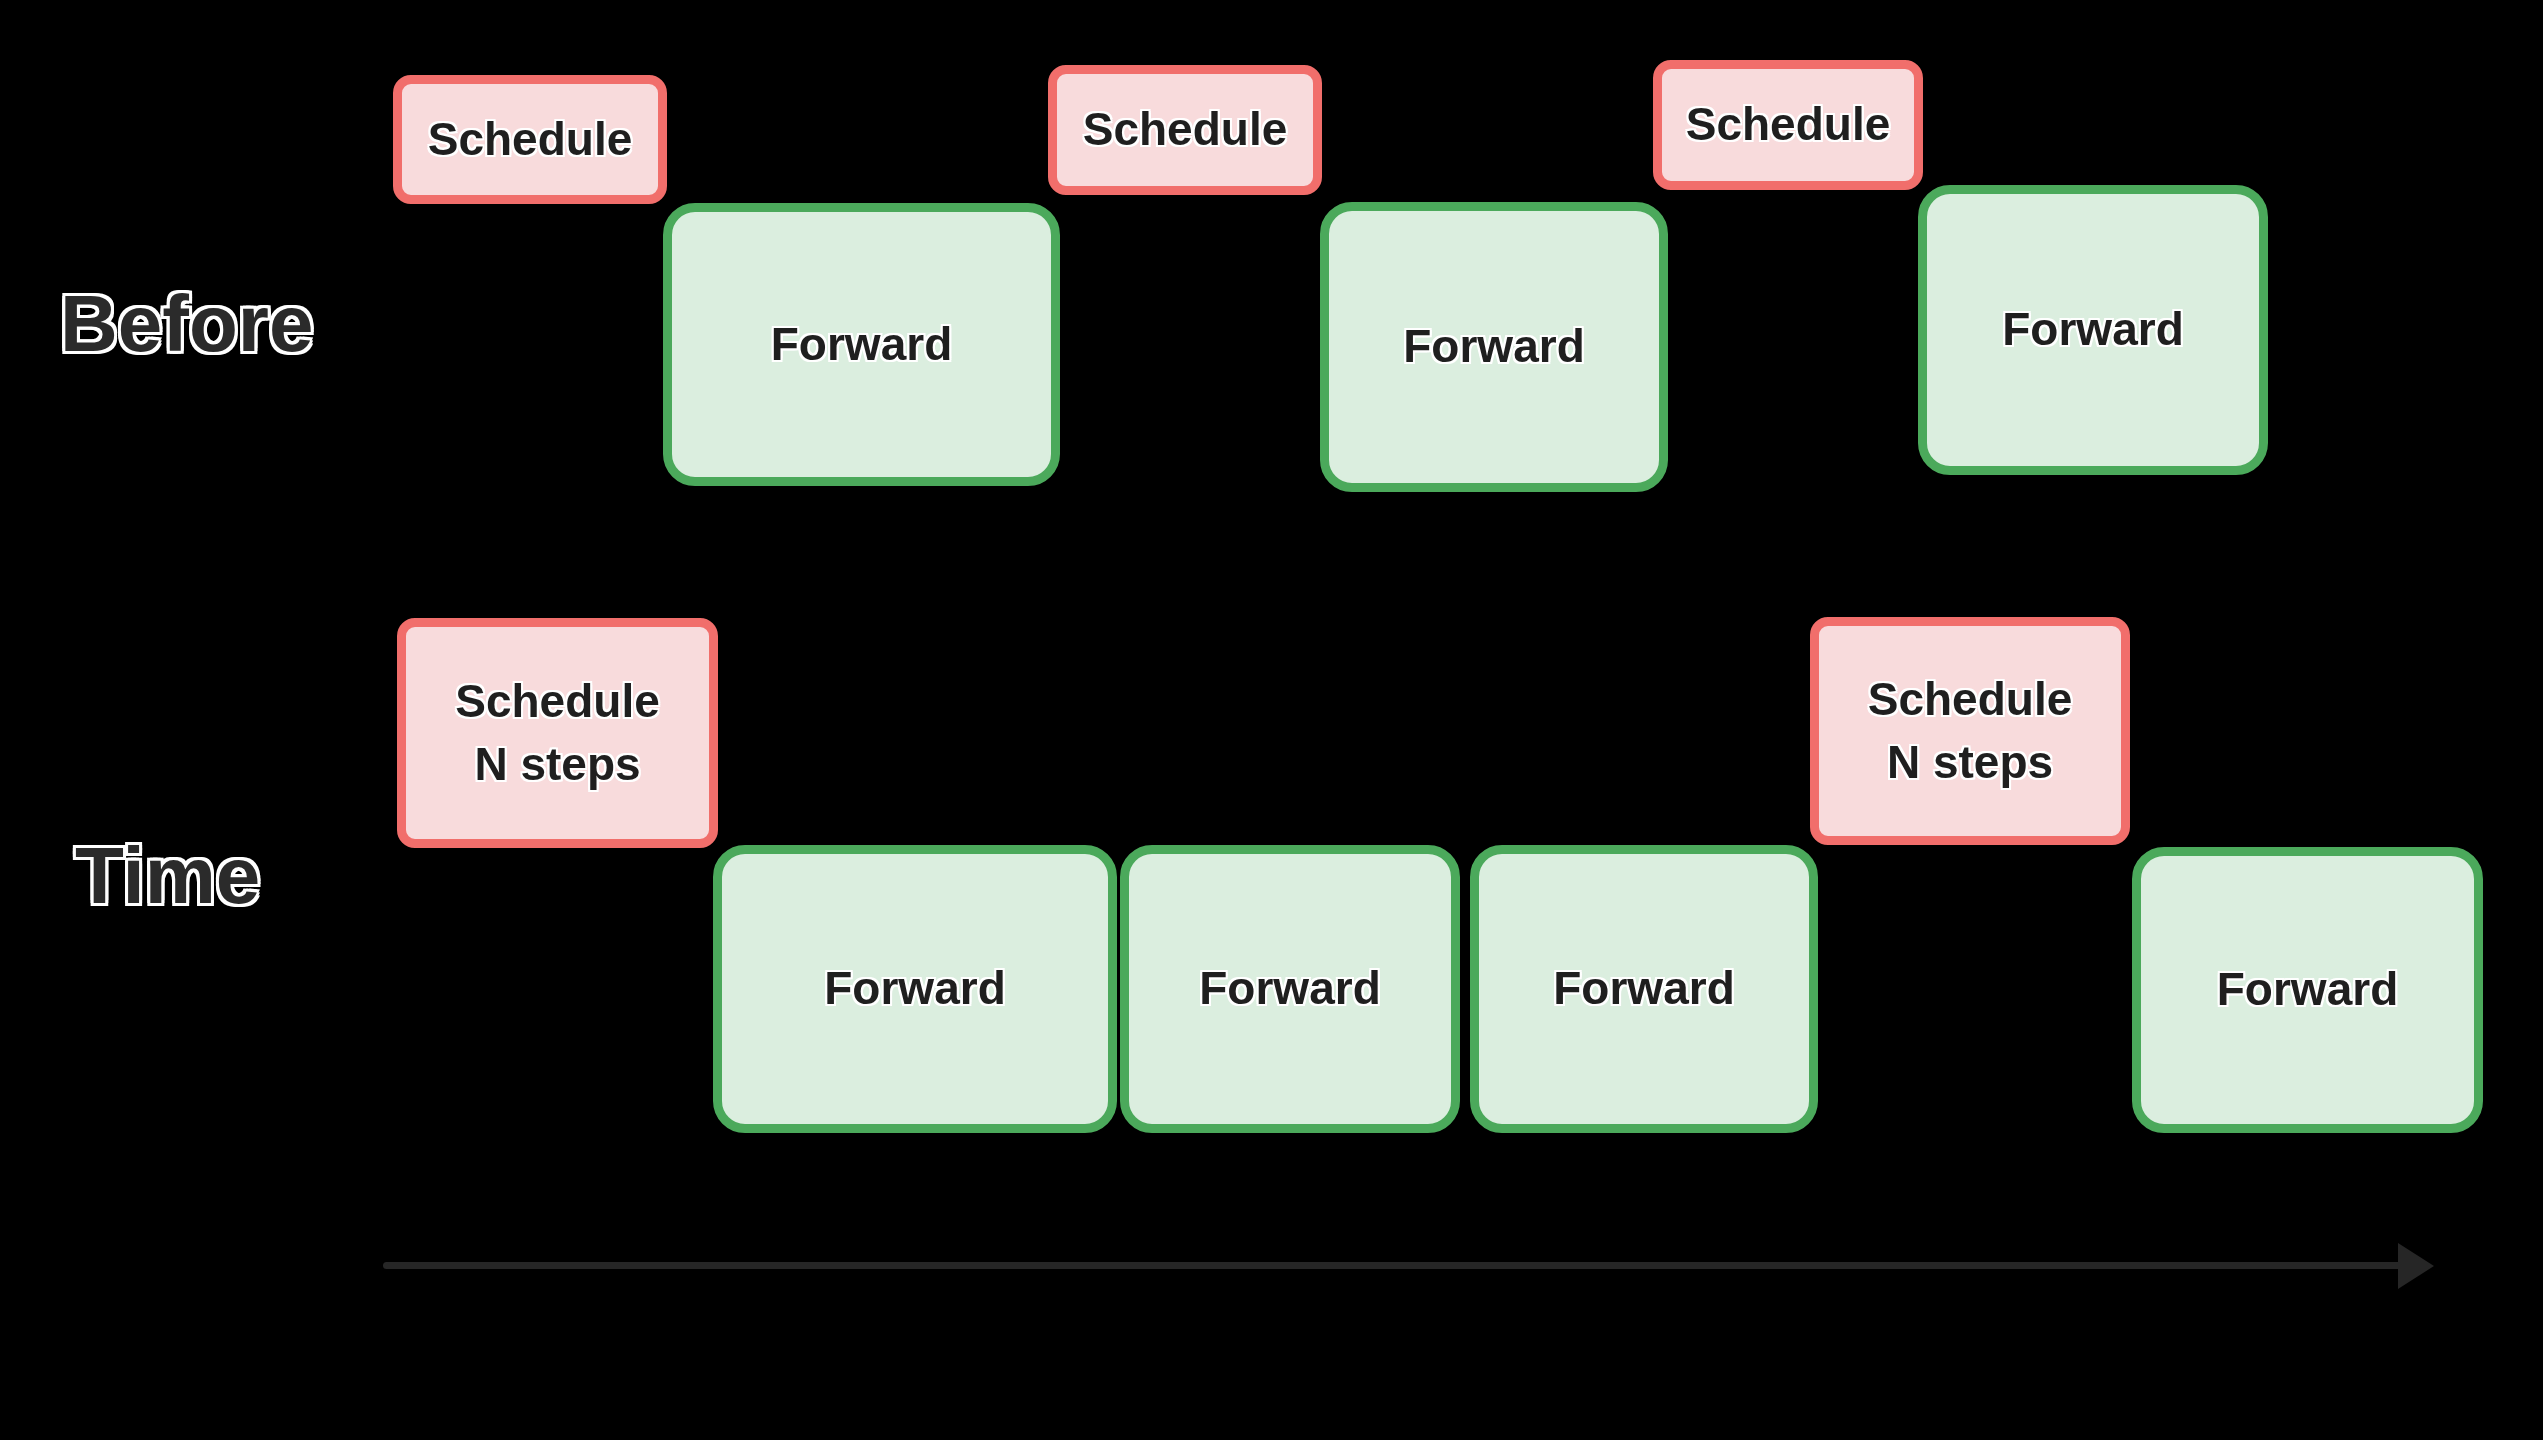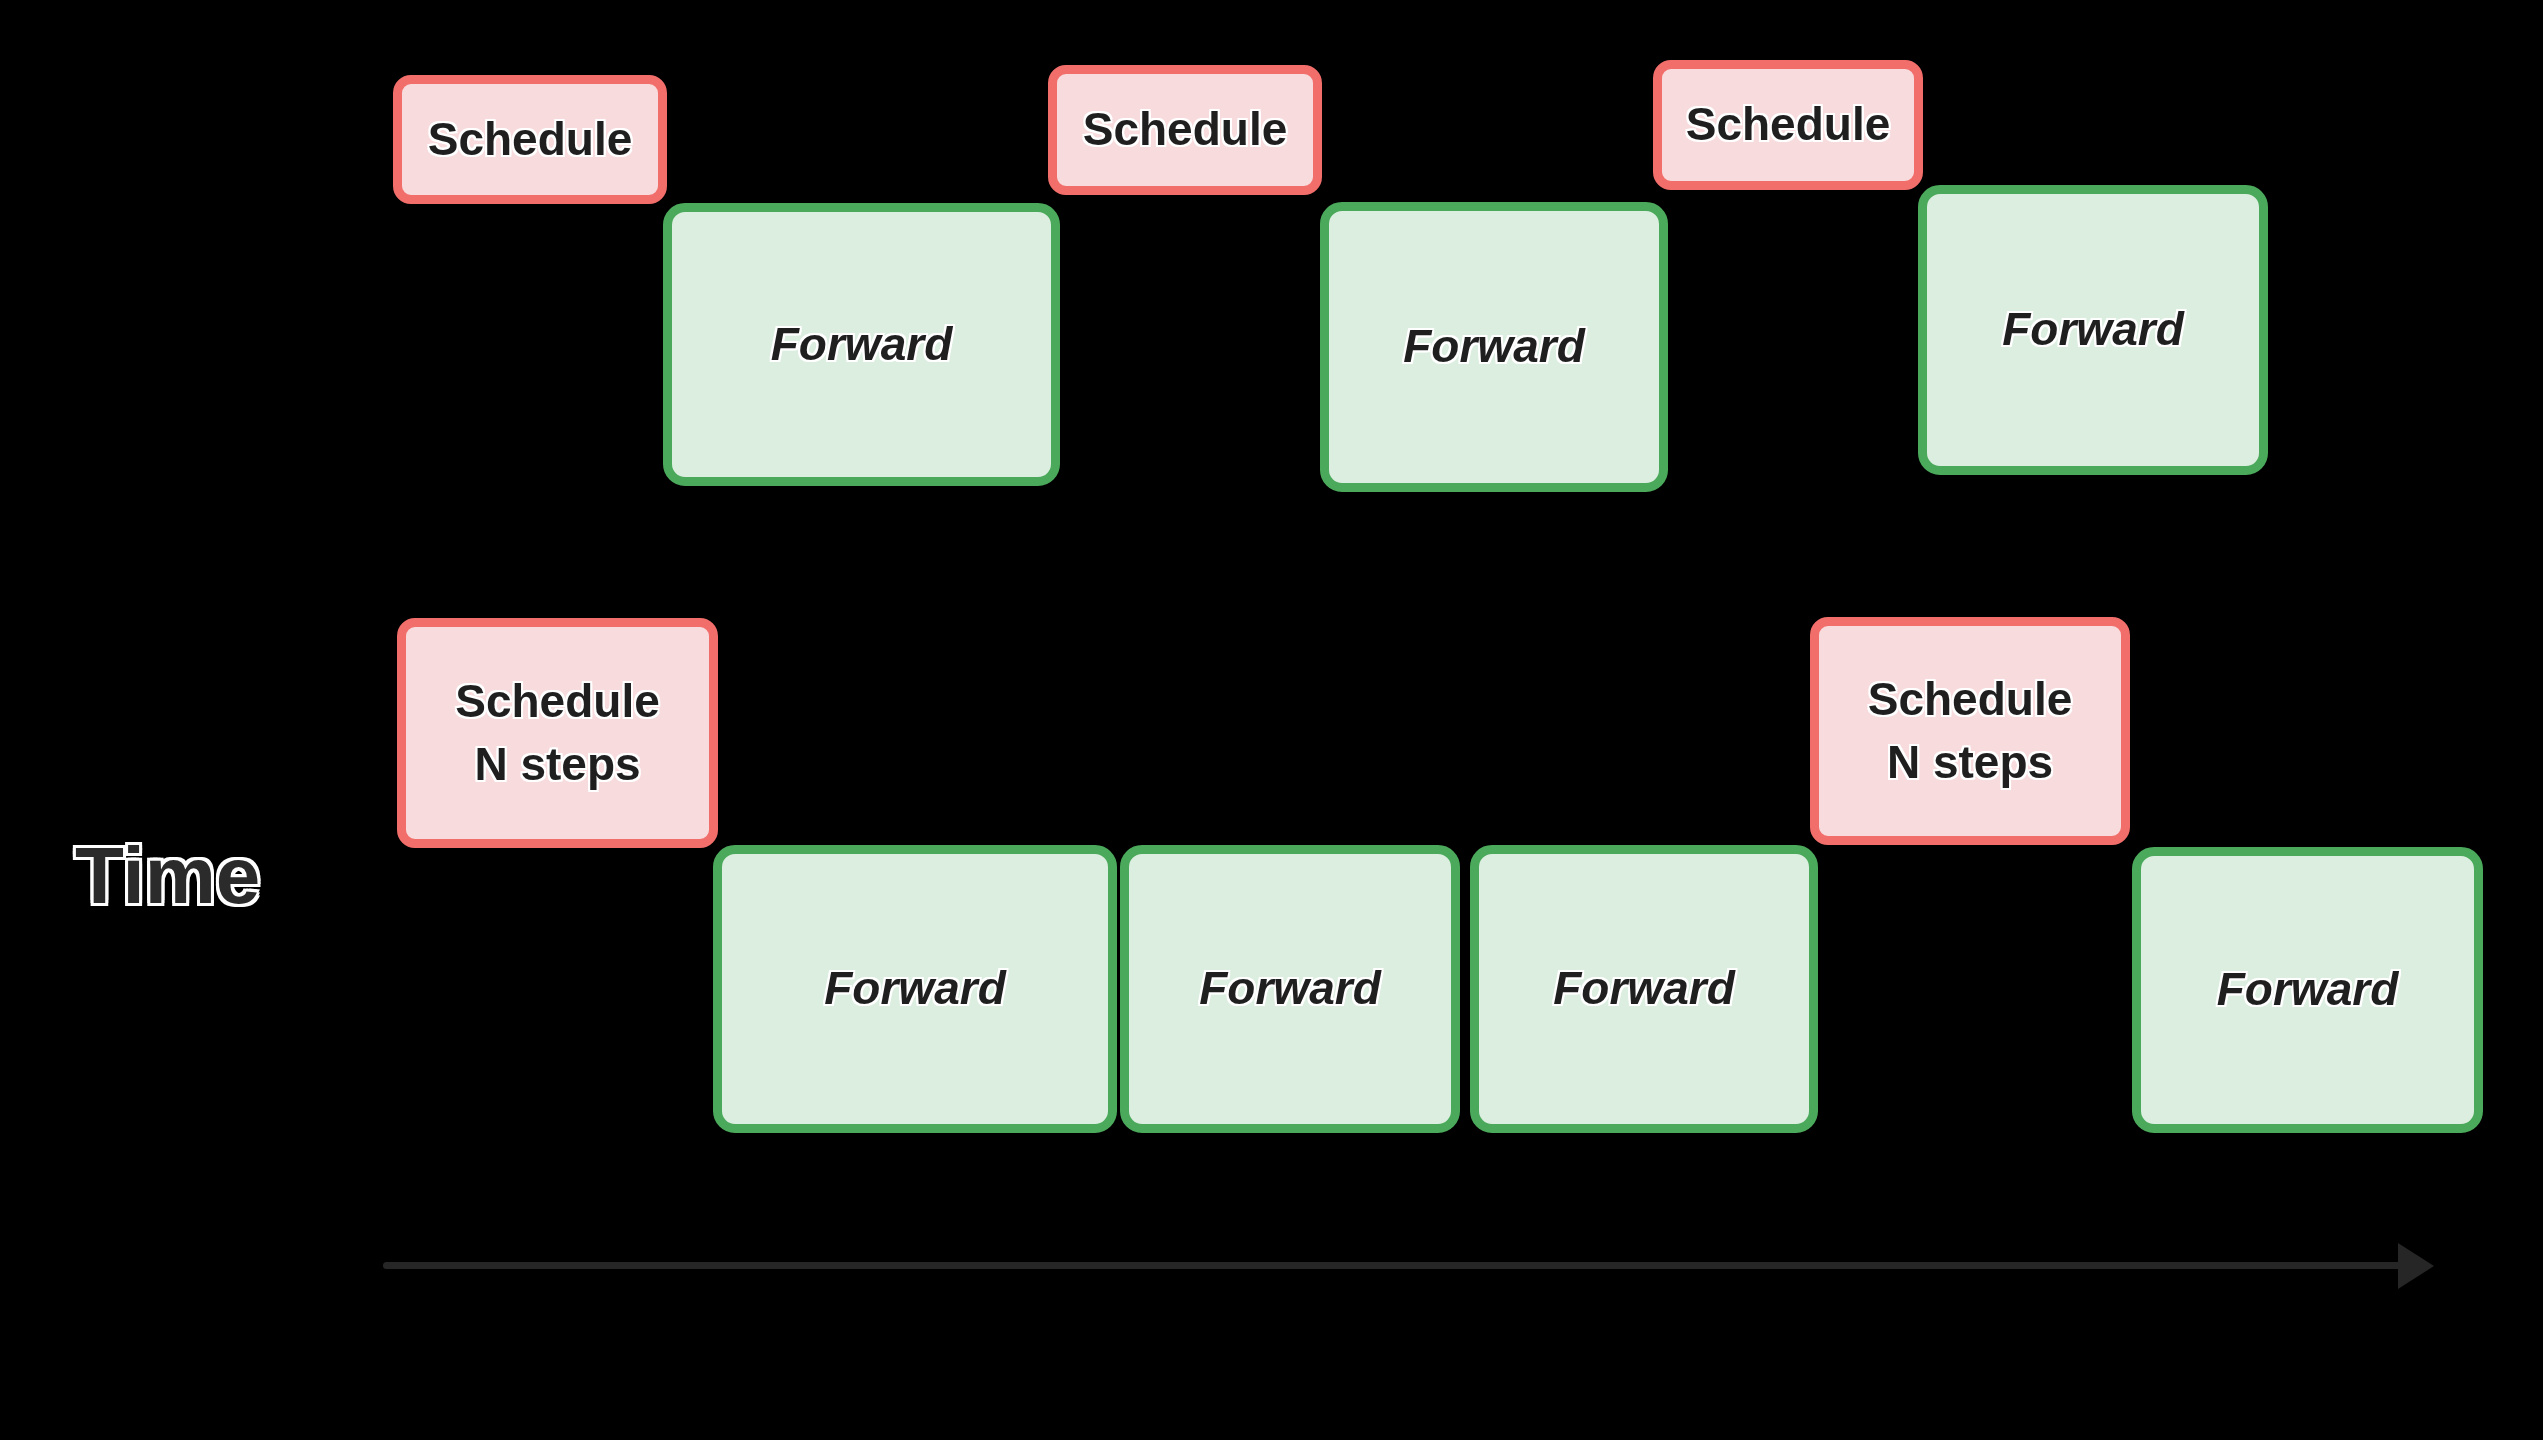--- a/index.html
+++ b/index.html
@@ -26,22 +26,21 @@
   }
   .schedule {
     background: var(--schedule_fill, #f8dbdc);
     border: 9px solid var(--schedule_border, #f16e6b);
     border-radius: 18px;
     align-items: center;
   }
   .forward {
     background: var(--forward_fill, #dbeedf);
     border: 9px solid var(--forward_border, #4ba95b);
-    border-radius: 22px;
-    font-style: italic;
+    border-radius: 32px;
   }
   .box-label {
     font-size: 46px;
     line-height: 1.38;
     color: var(--box_text, #1f1f1f);
     text-shadow:
       -2px -2px 0 #fff, 2px -2px 0 #fff, -2px 2px 0 #fff, 2px 2px 0 #fff,
       -2px 0 0 #fff, 2px 0 0 #fff, 0 -2px 0 #fff, 0 2px 0 #fff;
   }
   .box-label span { display: block; }
@@ -73,20 +72,21 @@
     border-left: 36px solid var(--arrow, #262626);
     border-top: 23px solid transparent;
     border-bottom: 23px solid transparent;
   }
 </style>
 </head>
 <body>
 
 <div id="canvas">
 
+  <div class="row-label" style="left:60px; top:278px;">Before</div>
 
   <div class="box schedule" style="left:393px; top:75px; width:274px; height:129px;">
     <div class="box-label">Schedule</div>
   </div>
 
   <div class="box forward" style="left:663px; top:203px; width:397px; height:283px;">
     <div class="box-label">Forward</div>
   </div>
 
   <div class="box schedule" style="left:1048px; top:65px; width:274px; height:130px;">

